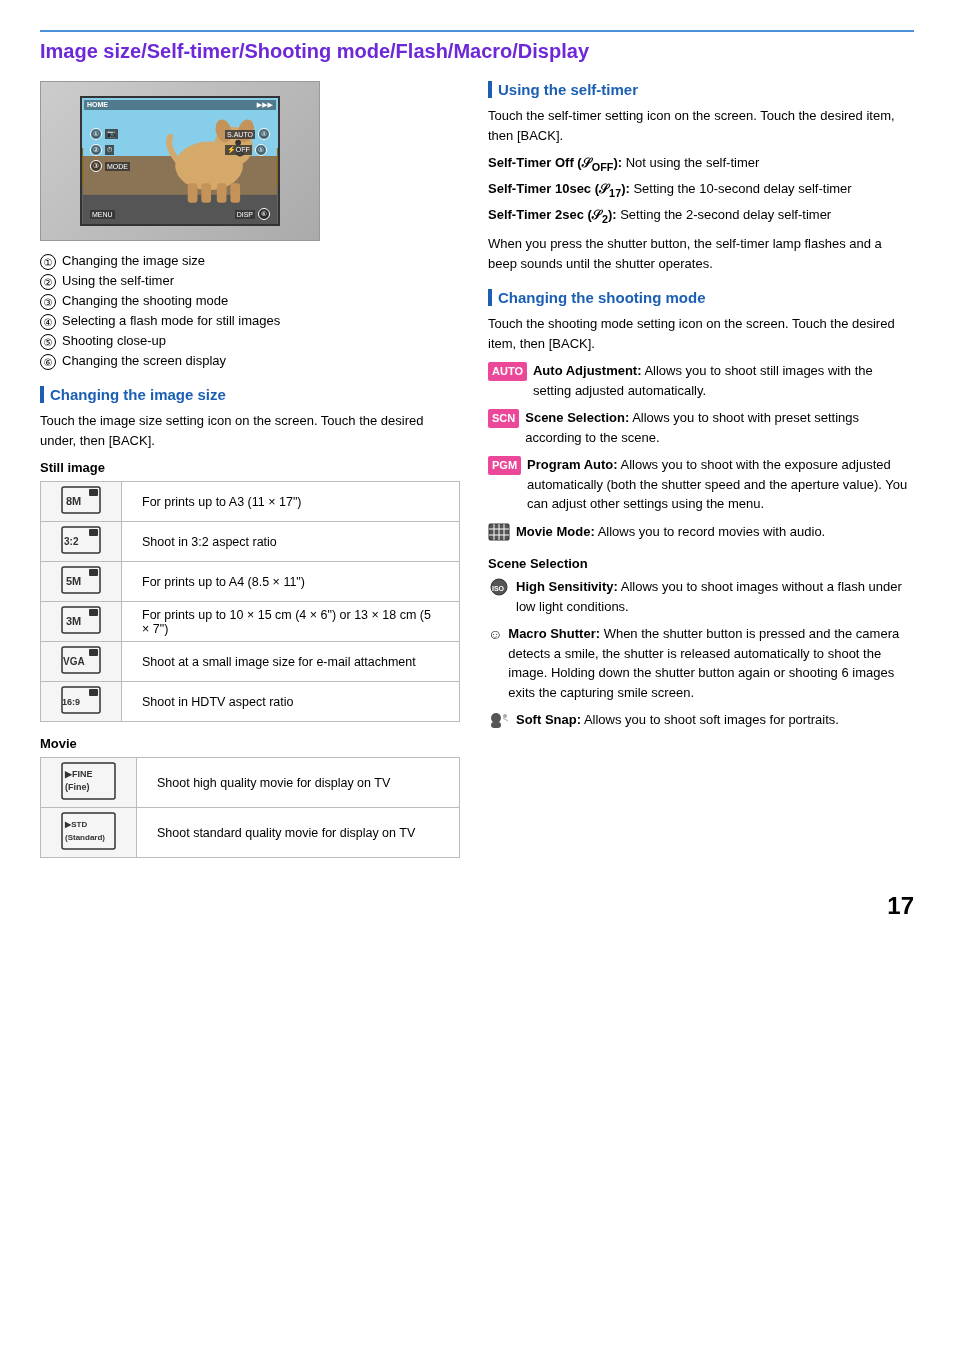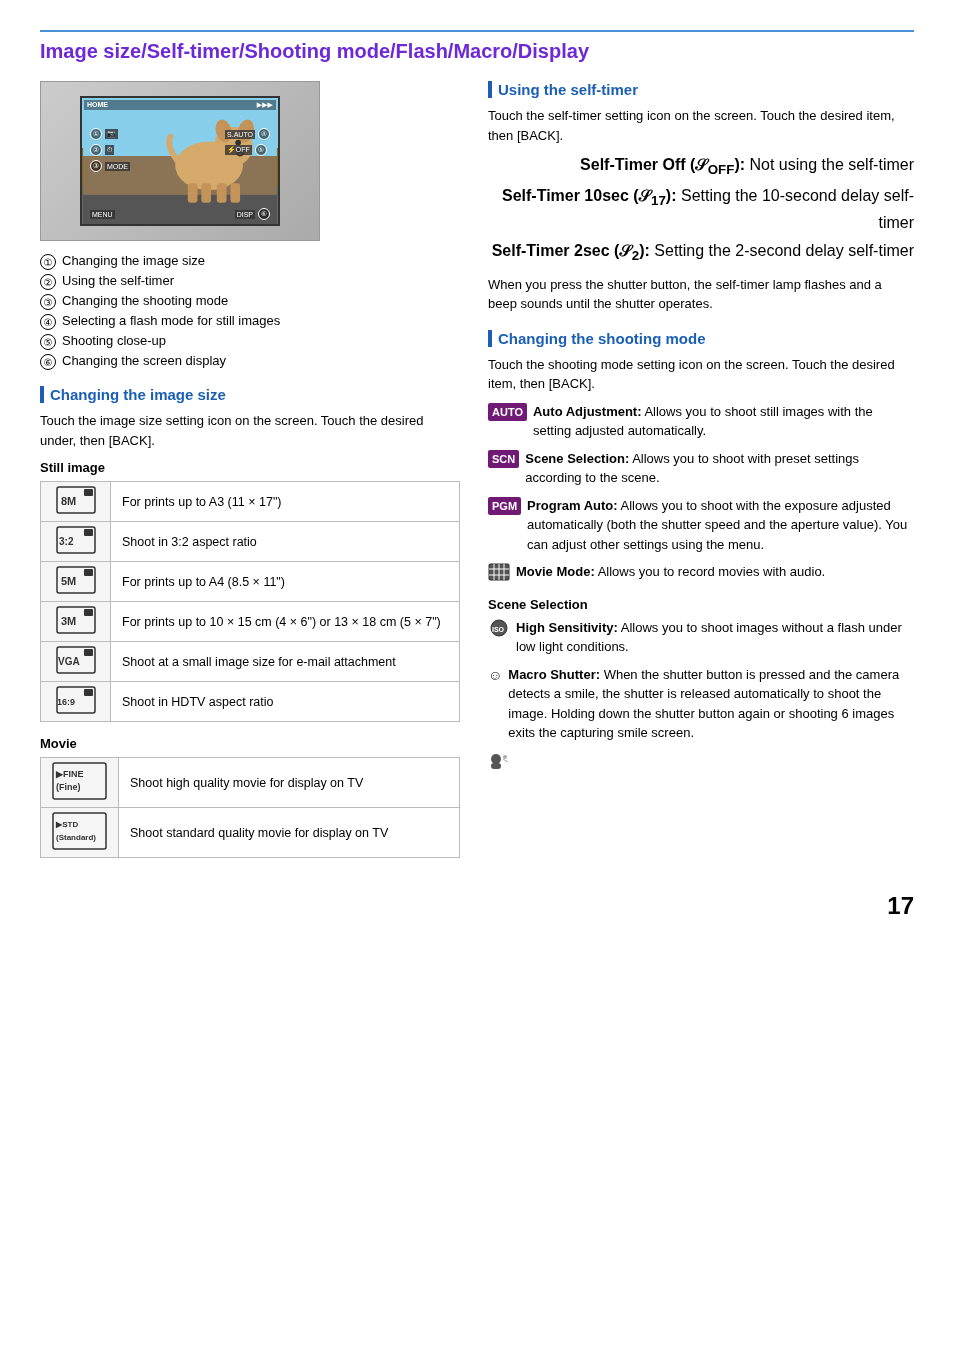--- a/index.html
+++ b/index.html
@@ -104,21 +104,21 @@
       margin-top: 10px;
     }
     .feature-table {
       width: 100%;
       border-collapse: collapse;
       margin-bottom: 14px;
       font-size: 12.5px;
     }
     .feature-table td {
       border: 1px solid #bbb;
-      padding: 4px 11px;
+      padding: 4px 20px;
       vertical-align: middle;
     }
     .feature-table td:first-child {
       width: 70px;
       text-align: center;
       font-weight: bold;
       font-size: 11px;
       background: #f5f5f5;
     }
     .icon-cell {
@@ -129,37 +129,36 @@
     .body-text {
       font-size: 13px;
       line-height: 1.5;
       margin-bottom: 8px;
     }
     .bold-term {
       font-weight: bold;
     }
     .self-timer-item {
       margin-bottom: 4px;
-      font-size: 16px;
+      font-size: 13px;
       line-height: 1.5;
-      text-align: right;
     }
     .scene-item {
       display: flex;
       align-items: flex-start;
       gap: 6px;
       margin-bottom: 8px;
       font-size: 13px;
       line-height: 1.5;
     }
     .scene-icon {
       flex-shrink: 0;
       font-weight: bold;
       font-size: 11px;
-      background: #701a75;
+      background: #ec4899;
       color: #fff;
       padding: 1px 4px;
       border-radius: 2px;
       margin-top: 1px;
     }
     .scene-icon-outline {
       flex-shrink: 0;
       font-size: 14px;
       margin-top: 0px;
     }
@@ -444,20 +443,21 @@
 
       <div class="scene-item">
         <span style="flex-shrink:0;margin-top:1px;">
           <svg width="22" height="18" viewBox="0 0 22 18" xmlns="http://www.w3.org/2000/svg">
             <circle cx="8" cy="7" r="5" fill="#555"></circle>
             <rect x="3" y="11" width="10" height="6" rx="3" fill="#555"></rect>
             <circle cx="17" cy="5" r="2" fill="#aaa"></circle>
             <line x1="15" y1="7" x2="20" y2="10" stroke="#aaa" stroke-width="1"></line>
           </svg>
         </span>
+        <span><span class="bold-term">Soft Snap:</span> Allows you to shoot soft images for portraits.</span>
       </div>
     </div>
   </div>
 </div>
 
 <div style="position:relative;margin-top:20px;text-align:right;">
   <span style="font-size:24px;font-weight:bold;">17</span>
 </div>
 
 </body></html>

